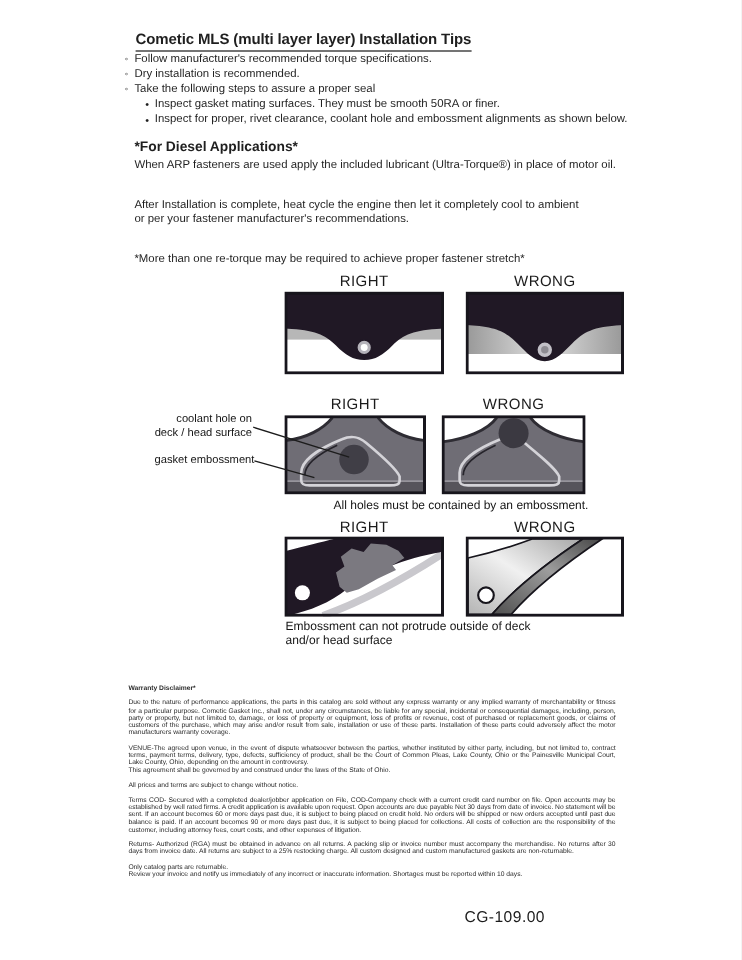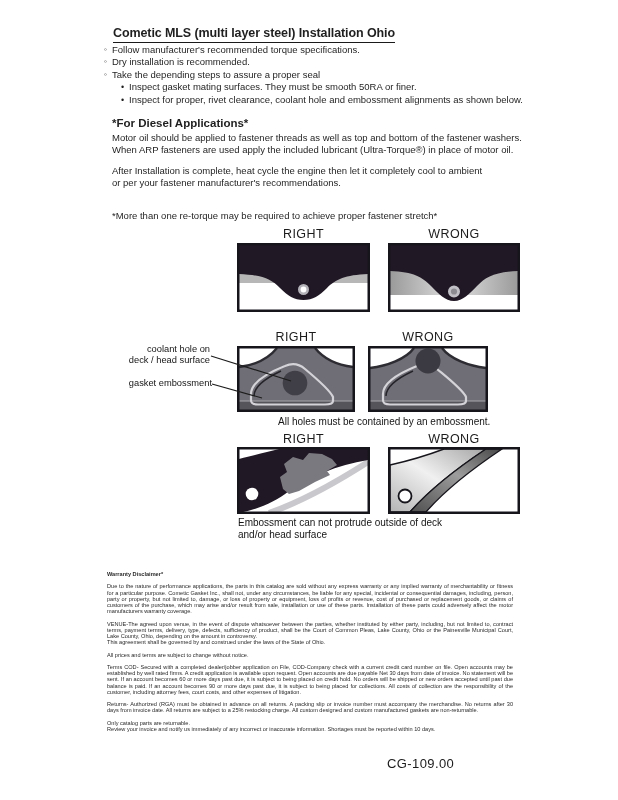--- a/index.html
+++ b/index.html
@@ -32,48 +32,47 @@
   .legal p{margin:0 0 6px 0;text-align:justify;}
   .legal p.tight{margin-bottom:0;}
   .pagecode{left:387px;top:756px;font-size:13px;letter-spacing:0.4px;color:#1b1b1b;}
   svg{display:block;}
 </style>
 </head>
 <body>
 
 <div class="page">
 
-  <div class="abs title">Cometic MLS (multi layer steel) Installation Ohio</div>
+  <div class="abs title">Cometic MLS (multi layer layer) Installation Tips</div>
 
   <div class="abs bullets">
     <div class="brow">
       <span class="bmark">◦</span>
       <span>Follow manufacturer's recommended torque specifications.</span>
     </div>
     <div class="brow">
       <span class="bmark">◦</span>
       <span>Dry installation is recommended.</span>
     </div>
     <div class="brow">
       <span class="bmark">◦</span>
-      <span>Take the depending steps to assure a proper seal</span>
+      <span>Take the following steps to assure a proper seal</span>
     </div>
     <div class="brow sub">
       <span class="bmark">•</span>
       <span>Inspect gasket mating surfaces.  They must be smooth 50RA or finer.</span>
     </div>
     <div class="brow sub">
       <span class="bmark">•</span>
       <span>Inspect for proper, rivet clearance, coolant hole and embossment alignments as shown below.</span>
     </div>
   </div>
 
   <div class="abs diesel-heading">*For Diesel Applications*</div>
   <div class="abs bodytext p1">
-    <div>Motor oil should be applied to fastener threads as well as top and bottom of the fastener washers.</div>
     <div>When ARP fasteners are used apply the included lubricant (Ultra-Torque®) in place of motor oil.</div>
   </div>
   <div class="abs bodytext p2">
     <div>After Installation is complete, heat cycle the engine then let it completely cool to ambient</div>
     <div>or per your fastener manufacturer's recommendations.</div>
   </div>
   <div class="abs note">*More than one re-torque may be required to achieve proper fastener stretch*</div>
 
   <div class="abs dlabel" style="left:237px;top:227px;width:133px;">RIGHT</div>
   <div class="abs dlabel" style="left:388px;top:227px;width:132px;">WRONG</div>

